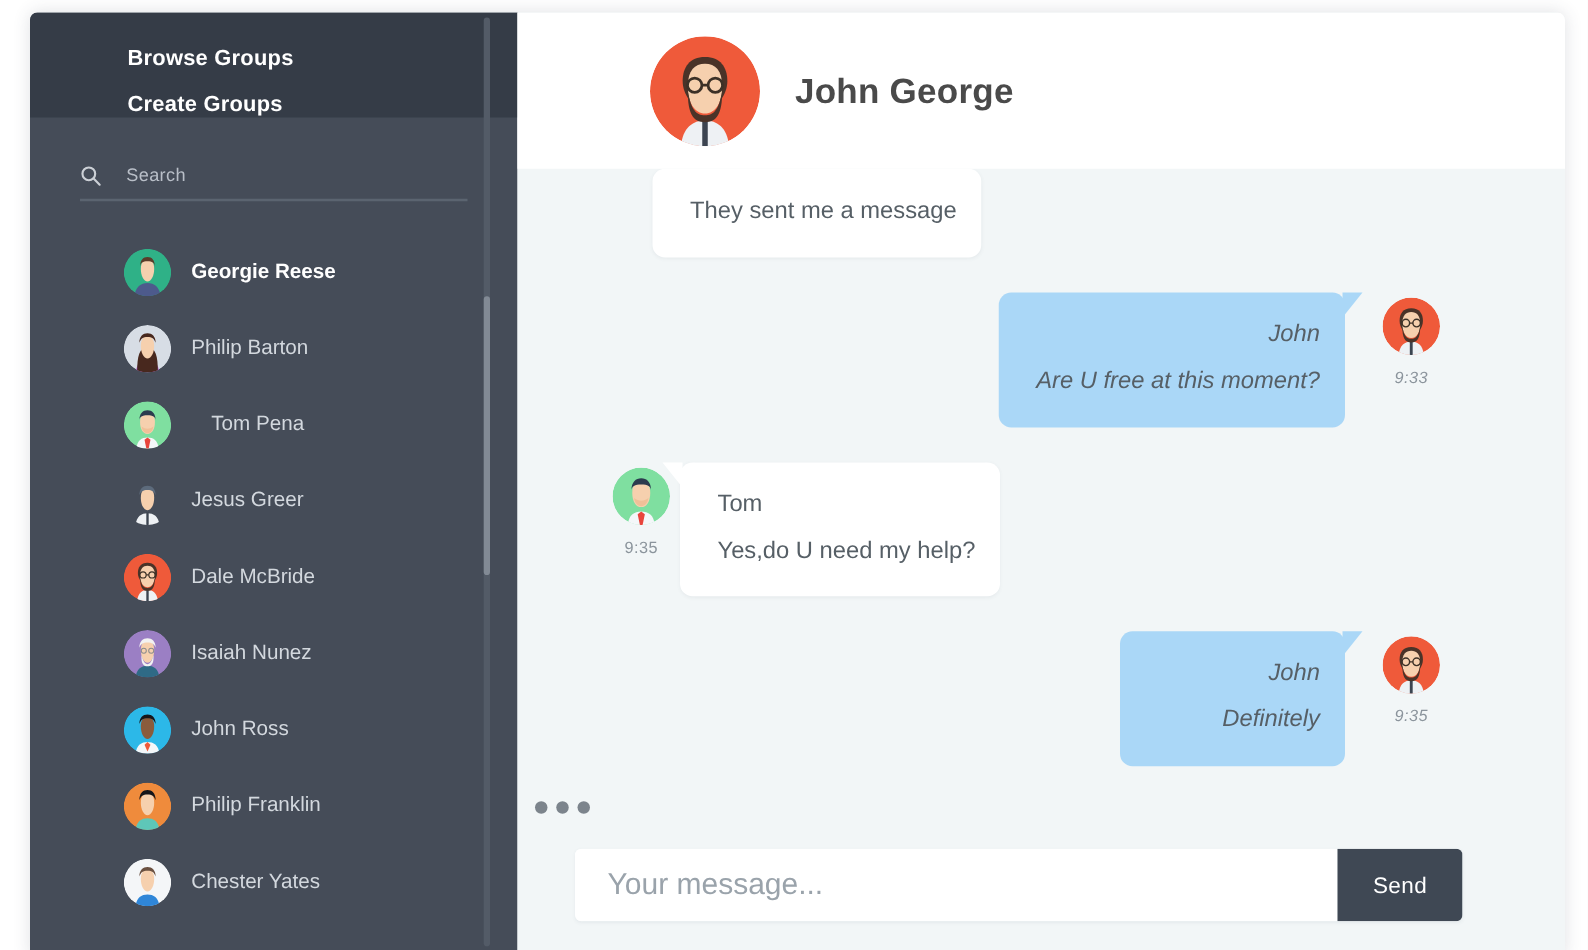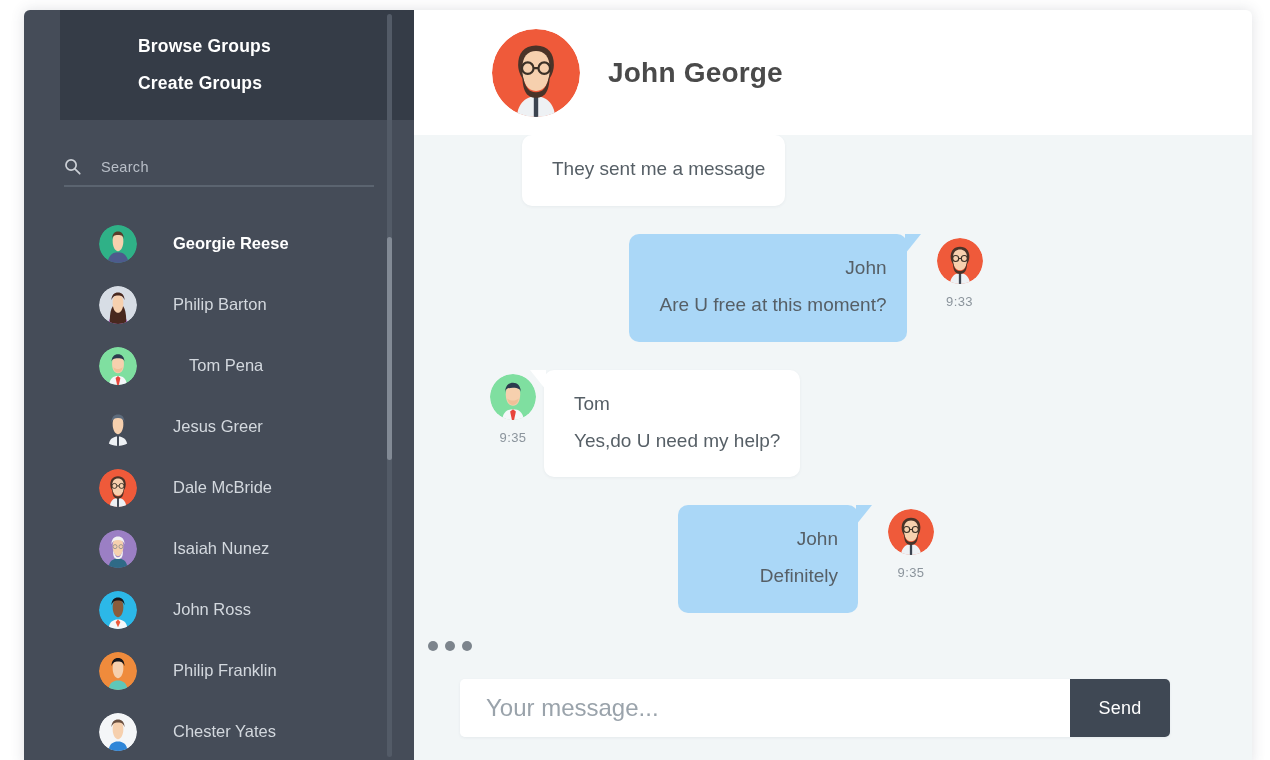--- a/index.html
+++ b/index.html
@@ -26,23 +26,22 @@
     width: 390px;
     height: 100%;
     background: #454c58;
     display: flex;
     flex-direction: column;
     position: relative;
     flex: 0 0 390px;
   }
   .sidebar-header {
     background: #353c47;
-    height: 110px;
+    height: 84px;
     padding: 26px 0 0 78px;
-    margin-left: 36px;
   }
   .sidebar-header a {
     display: block;
     color: #ffffff;
     font-size: 17.5px;
     font-weight: bold;
     letter-spacing: .2px;
     text-decoration: none;
     margin-bottom: 16px;
     cursor: pointer;
@@ -73,21 +72,21 @@
     margin-top: 26px;
     flex: 1;
     overflow: hidden;
     padding-left: 75px;
     position: relative;
   }
   .contact {
     display: flex;
     align-items: center;
     height: 61px;
-    gap: 36px;
+    gap: 16px;
     cursor: pointer;
   }
   .contact .name {
     font-size: 16.5px;
     color: #d3d8de;
     white-space: nowrap;
   }
   .contact.active .name { color: #ffffff; font-weight: bold; }
   .contact .name.indent { margin-left: 16px; }
 
@@ -117,21 +116,21 @@
     flex-direction: column;
     background: #f2f6f7;
     position: relative;
     min-width: 0;
   }
   .chat-header {
     background: #ffffff;
     height: 125px;
     display: flex;
     align-items: center;
-    padding-left: 78px;
+    padding-left: 106px;
     gap: 28px;
     flex: 0 0 125px;
   }
   .chat-header .avatar-lg { width: 88px; height: 88px; flex: 0 0 88px; border-radius: 50%; overflow: hidden; }
   .chat-header .avatar-lg svg { width: 100%; height: 100%; display: block; }
   .chat-title {
     font-size: 28px;
     font-weight: bold;
     color: #4a4a4a;
     letter-spacing: .2px;
@@ -139,21 +138,21 @@
 
   .messages {
     flex: 1;
     padding: 0 92px 0 46px;
     overflow: hidden;
     position: relative;
   }
 
   .msg-row { display: flex; margin-bottom: 28px; }
   .msg-row.incoming { justify-content: flex-start; }
-  .msg-row.outgoing { justify-content: center; }
+  .msg-row.outgoing { justify-content: flex-end; font-style: italic; }
 
   .side-col {
     width: 62px;
     flex: 0 0 62px;
     display: flex;
     flex-direction: column;
     align-items: center;
     padding-top: 4px;
     margin-left: 22px;
   }

